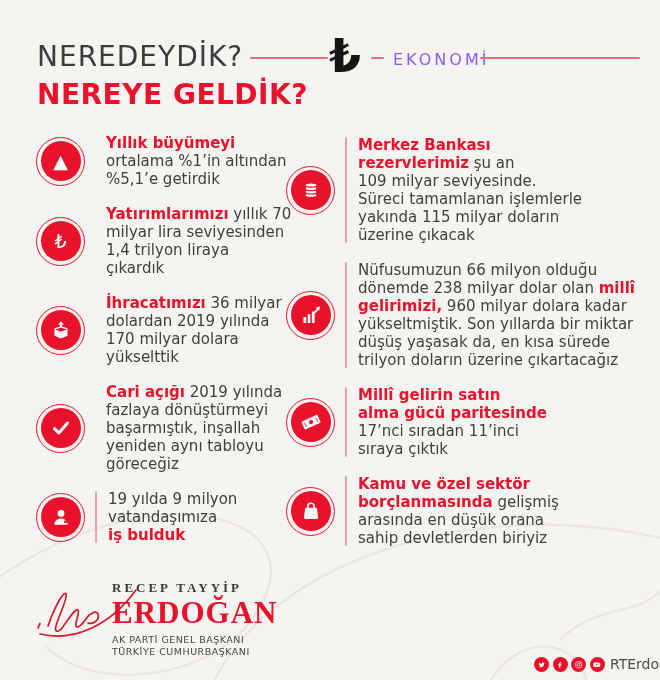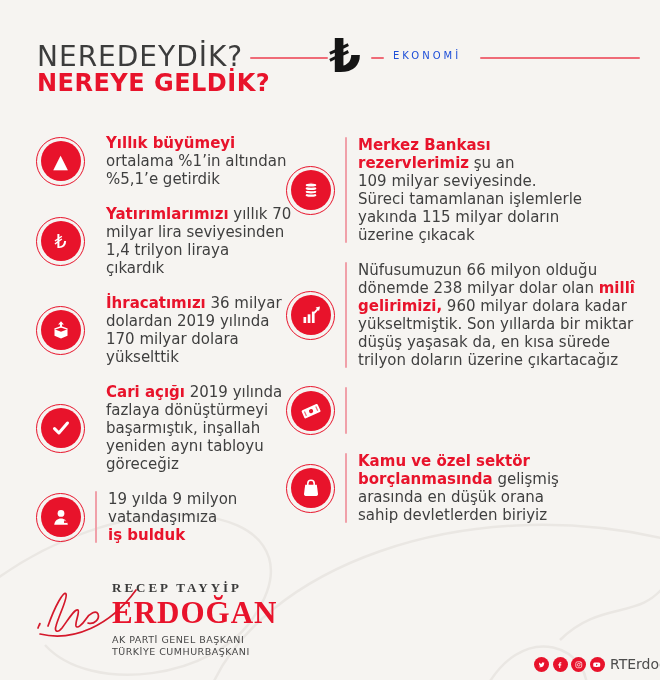--- a/index.html
+++ b/index.html
@@ -14,34 +14,34 @@
     padding-left:38px;
   }
   svg.watermark{position:absolute;left:0;top:0;width:660px;height:680px;pointer-events:none;}
 
   
   .hdr-title1{
     position:absolute;left:37px;top:40px;
     font-size:28px;letter-spacing:1px;color:#3c3c3c;font-weight:500;
   }
   .hdr-title2{
-    position:absolute;left:37px;top:69px;
-    font-size:24px;letter-spacing:.5px;color:#e8132b;font-weight:800;
+    position:absolute;left:37px;top:78px;
+    font-size:28px;letter-spacing:.5px;color:#e8132b;font-weight:800;
   }
   .rule{position:absolute;height:2px;background:#ef6b77;top:57px;border-radius:1px;}
   .rule-a{left:250px;width:78px;}
   .rule-b{left:371px;width:13px;}
   .rule-c{left:480px;width:160px;}
   .hdr-lira{
     position:absolute;left:329px;top:33px;
     font-size:46px;color:#151515;font-weight:600;line-height:1;
   }
   .hdr-cat{
     position:absolute;left:393px;top:50px;
-    font-size:10px;letter-spacing:3px;color:#1d4ed8;font-weight:500;
+    font-size:16px;letter-spacing:3px;color:#8b5cf6;font-weight:500;
   }
 
   
   .col{position:absolute;}
   .col-left{left:36px;top:134px;width:230px;}
   .col-right{left:286px;top:136px;width:350px;}
   .item{display:flex;align-items:center;margin-bottom:17px;}
   .icon-ring{
     width:49px;height:49px;flex:0 0 49px;border:1.4px solid #e8132b;border-radius:50%;
     display:flex;align-items:center;justify-content:center;box-sizing:border-box;
@@ -224,20 +224,26 @@
 
     <div class="item">
       <div class="icon-ring">
         <div class="icon-disc">
             <svg viewBox="0 0 24 24">
               <use href="#banknote-icon"></use>
             </svg>
           </div>
       </div>
       <div class="vsep"></div>
+      <div class="item-text">
+          <div class="line"><span class="em">Millî gelirin satın</span></div>
+          <div class="line"><span class="em">alma gücü paritesinde</span></div>
+          <div class="line"><span>17’nci sıradan 11’inci</span></div>
+          <div class="line"><span>sıraya çıktık</span></div>
+        </div>
     </div>
 
     <div class="item">
       <div class="icon-ring">
         <div class="icon-disc">
             <svg viewBox="0 0 24 24">
               <use href="#money-bag-icon"></use>
             </svg>
           </div>
       </div>

